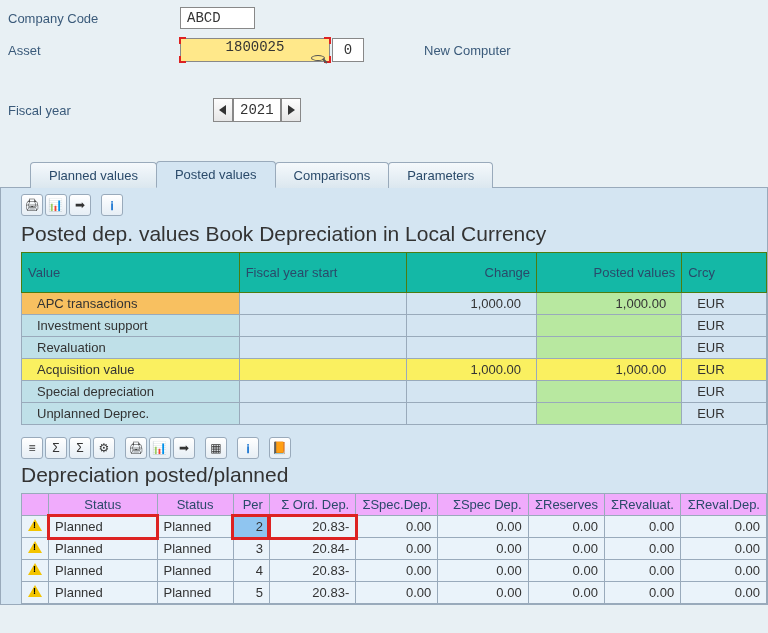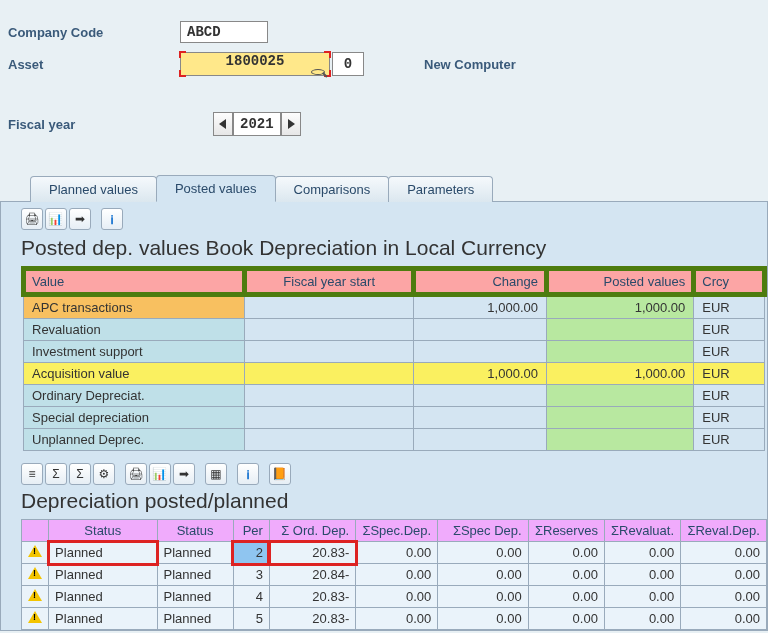--- a/index.html
+++ b/index.html
@@ -6,22 +6,21 @@
   body {
     margin: 0;
     font-family: Arial, sans-serif;
     font-size: 13px;
     background: #e8f0f4;
     color: #333;
     width: 768px;
     overflow: hidden;
   }
   .header-area {
-    padding: 20px 8px 4px 8px;
-    font-weight: bold;
+    padding: 6px 8px 4px 8px;
   }
   .field-row {
     display: flex;
     align-items: center;
     margin-bottom: 8px;
     height: 24px;
   }
   .field-label {
     width: 172px;
     color: #3a5a7a;
@@ -122,25 +121,25 @@
   }
   .tsep{width:6px;}
   .section-title {
     font-size:21px;color:#333;padding:2px 12px 6px 20px;font-weight:400;
   }
   table.grid {
     border-collapse:collapse;width:calc(100% - 20px);margin-left:20px;
     font-size:13px;
   }
   table.grid th {
-    background:#fca5a5;color:#2a4a6a;font-weight:400;text-align:left;
-    border:5px solid #4d7c0f;padding:3px 6px;
+    background:#14b8a6;color:#2a4a6a;font-weight:400;text-align:left;
+    border:1px solid #4d7c0f;padding:12px 6px;
   }
   table.grid td {
-    border:1px solid #9ab;padding:3px 8px;
+    border:1px solid #9ab;padding:3px 15px;
   }
   .cell-label{background:#bfe0e8;}
   .cell-hl-orange{background:#f8c060;}
   .cell-hl-yellow{background:#faf060;}
   .cell-green{background:#b8e8a0;}
   .num{text-align:right;}
   .crcy{width:48px;}
 
   
   .bottom-toolbar{padding:6px 6px 2px 20px;display:flex;gap:2px;align-items:center;}
@@ -159,21 +158,21 @@
   .warn-tri::after{content:"!";position:absolute;left:-2px;top:1px;font-size:9px;font-weight:bold;color:#000;}
   .redbox{outline:3px solid #d22;outline-offset:-1px;}
   .period-hl td.per{background:#8fc5f0;}
 </style>
 </head>
 <body>
 
 <div class="header-area">
   <div class="field-row">
     <span class="field-label">Company Code</span>
-    <span class="input-box" style="width:88px">ABCD</span>
+    <span class="input-box" style="width:75px">ABCD</span>
   </div>
   <div class="field-row">
     <span class="field-label">Asset</span>
     <span class="input-asset-wrap">
       <span class="corner tl"></span>
         <span class="corner tr"></span>
         <span class="corner bl"></span>
         <span class="corner br"></span>
       <span>1800025</span>
       <span class="search-icon"></span>
@@ -214,61 +213,54 @@
     <span class="tsep"></span>
     <span class="tbtn" style="color:#06c;font-weight:bold">ℹ</span>
   </div>
 
   <div class="section-title">Posted dep. values Book Depreciation in Local Currency</div>
 
   <table class="grid">
     <tbody>
         <tr>
       <th style="width:150px">Value</th>
-      <th style="width:115px;text-align:center">Fiscal year start</th>
+      <th style="width:115px;text-align:left">Fiscal year start</th>
       <th style="width:90px;text-align:right">Change</th>
       <th style="width:100px;text-align:right">Posted values</th>
       <th class="crcy">Crcy</th>
     </tr>
     </tbody>
       <tbody id="pv-body">
         <tr>
           <td class="cell-hl-orange">APC transactions</td>
           <td class="num"></td>
           <td class="num">1,000.00</td>
           <td class="num cell-green">1,000.00</td>
           <td class="">EUR</td>
         </tr>
         <tr>
+          <td class="cell-label">Investment support</td>
+          <td class="num"></td>
+          <td class="num"></td>
+          <td class="num cell-green"></td>
+          <td class="">EUR</td>
+        </tr>
+        <tr>
           <td class="cell-label">Revaluation</td>
-          <td class="num"></td>
-          <td class="num"></td>
-          <td class="num cell-green"></td>
-          <td class="">EUR</td>
-        </tr>
-        <tr>
-          <td class="cell-label">Investment support</td>
           <td class="num"></td>
           <td class="num"></td>
           <td class="num cell-green"></td>
           <td class="">EUR</td>
         </tr>
         <tr>
           <td class="cell-hl-yellow">Acquisition value</td>
           <td class="num cell-hl-yellow"></td>
           <td class="num cell-hl-yellow">1,000.00</td>
           <td class="num cell-hl-yellow">1,000.00</td>
           <td class="cell-hl-yellow">EUR</td>
-        </tr>
-        <tr>
-          <td class="cell-label">Ordinary Depreciat.</td>
-          <td class="num"></td>
-          <td class="num"></td>
-          <td class="num cell-green"></td>
-          <td class="">EUR</td>
         </tr>
         <tr>
           <td class="cell-label">Special depreciation</td>
           <td class="num"></td>
           <td class="num"></td>
           <td class="num cell-green"></td>
           <td class="">EUR</td>
         </tr>
         <tr>
           <td class="cell-label">Unplanned Deprec.</td>
@@ -305,22 +297,22 @@
     <tbody>
         <tr>
       <th class="statcol"></th>
       <th style="width:108px">Status</th>
       <th style="width:76px">Status</th>
       <th style="width:36px;text-align:right">Per</th>
       <th style="width:86px;text-align:right">Σ Ord. Dep.</th>
       <th style="width:80px;text-align:center">ΣSpec.Dep.</th>
       <th style="width:90px;text-align:right">ΣSpec Dep.</th>
       <th style="width:76px;text-align:right">ΣReserves</th>
-      <th style="width:76px;text-align:center">ΣRevaluat.</th>
-      <th style="width:84px;">ΣReval.Dep.</th>
+      <th style="width:76px;text-align:left">ΣRevaluat.</th>
+      <th style="width:84px;text-align:right">ΣReval.Dep.</th>
     </tr>
     </tbody>
       <tbody id="dp-body">
         <tr class="period-hl">
           <td class="statcol"><span class="warn-tri"></span></td>
           <td class="redbox">Planned</td>
           <td>Planned</td>
           <td class="num per redbox">2</td>
           <td class="num redbox">20.83-</td>
           <td class="num">0.00</td>

